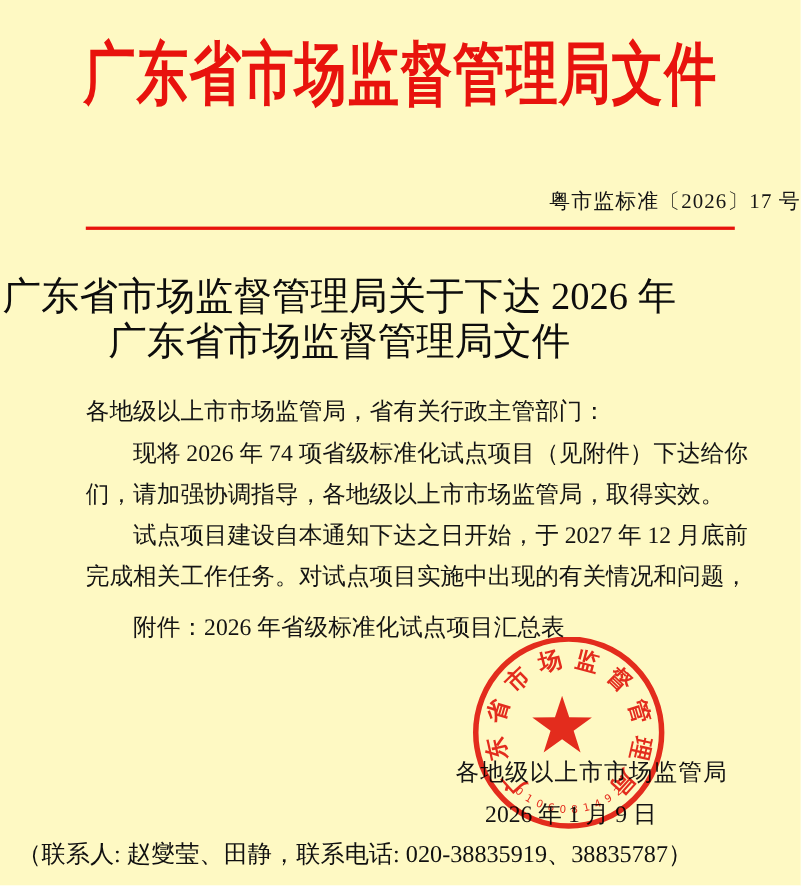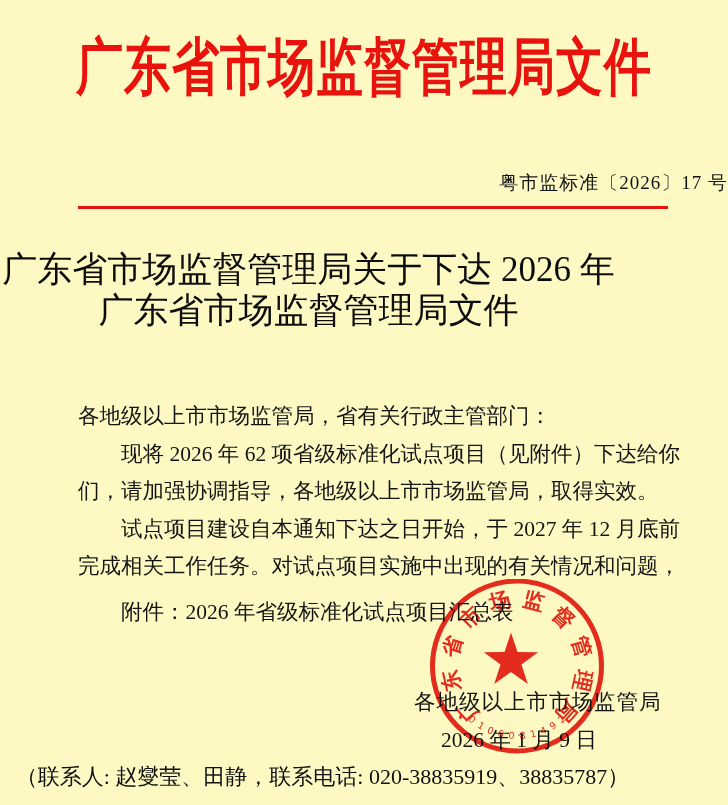--- a/index.html
+++ b/index.html
@@ -27,21 +27,21 @@
     position:absolute;top:206px;left:78px;width:590px;height:3px;
     background:#e8130d;
   }
   .doc-title{
     position:absolute;top:249px;left:0;width:617px;
     text-align:center;font-weight:normal;font-size:35px;line-height:41px;
     color:#0d0d0d;white-space:nowrap;
   }
   .body-text{
     position:absolute;top:356px;left:78px;width:574px;
-    font-size:21.5px;line-height:37.5px;color:#141414;margin-top:42px;
+    font-size:21.5px;line-height:37.5px;color:#141414;
   }
   .body-line{white-space:nowrap;}
   .body-line.indent{text-indent:43px;}
   .body-line.gap{margin-top:8px;}
   .signature{
     position:absolute;top:687px;left:414px;
     font-size:21.5px;color:#141414;white-space:nowrap;letter-spacing:1px;
   }
   .issue-date{
     position:absolute;top:725px;left:441px;
@@ -68,21 +68,21 @@
 
   <div class="red-line"></div>
 
   <div class="doc-title">
     <div>广东省市场监督管理局关于下达 2026 年</div>
     <div>广东省市场监督管理局文件</div>
   </div>
 
   <div class="body-text" id="body-lines">
       <div class="body-line">各地级以上市市场监管局，省有关行政主管部门：</div>
-      <div class="body-line indent">现将 2026 年 62 项省级标准化试点项目（见附件）下达给你</div>
+      <div class="body-line indent">现将 2026 年 74 项省级标准化试点项目（见附件）下达给你</div>
       <div class="body-line">们，请加强协调指导，各地级以上市市场监管局，取得实效。</div>
       <div class="body-line indent">试点项目建设自本通知下达之日开始，于 2027 年 12 月底前</div>
       <div class="body-line">完成相关工作任务。对试点项目实施中出现的有关情况和问题，</div>
       <div class="body-line indent gap">附件：2026 年省级标准化试点项目汇总表</div>
     </div>
 
   <div class="signature">各地级以上市市场监管局</div>
 
   <div class="issue-date">2026 年 1 月 9 日</div>
 

